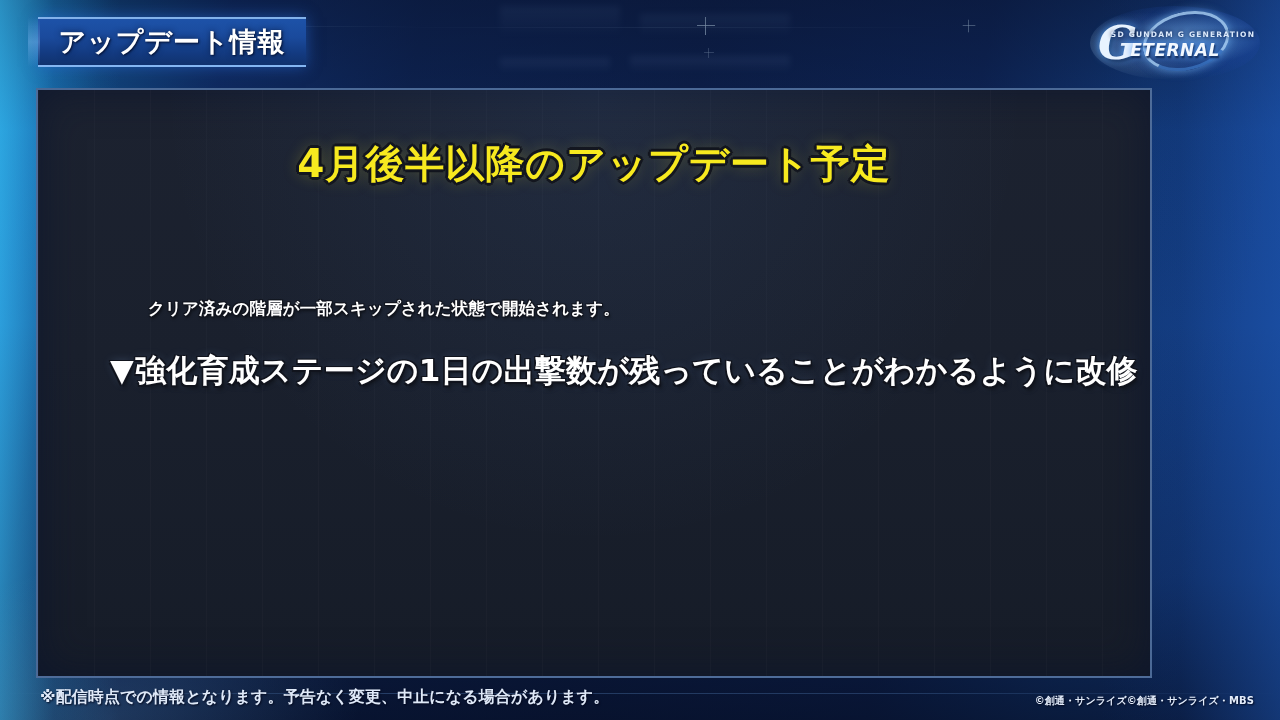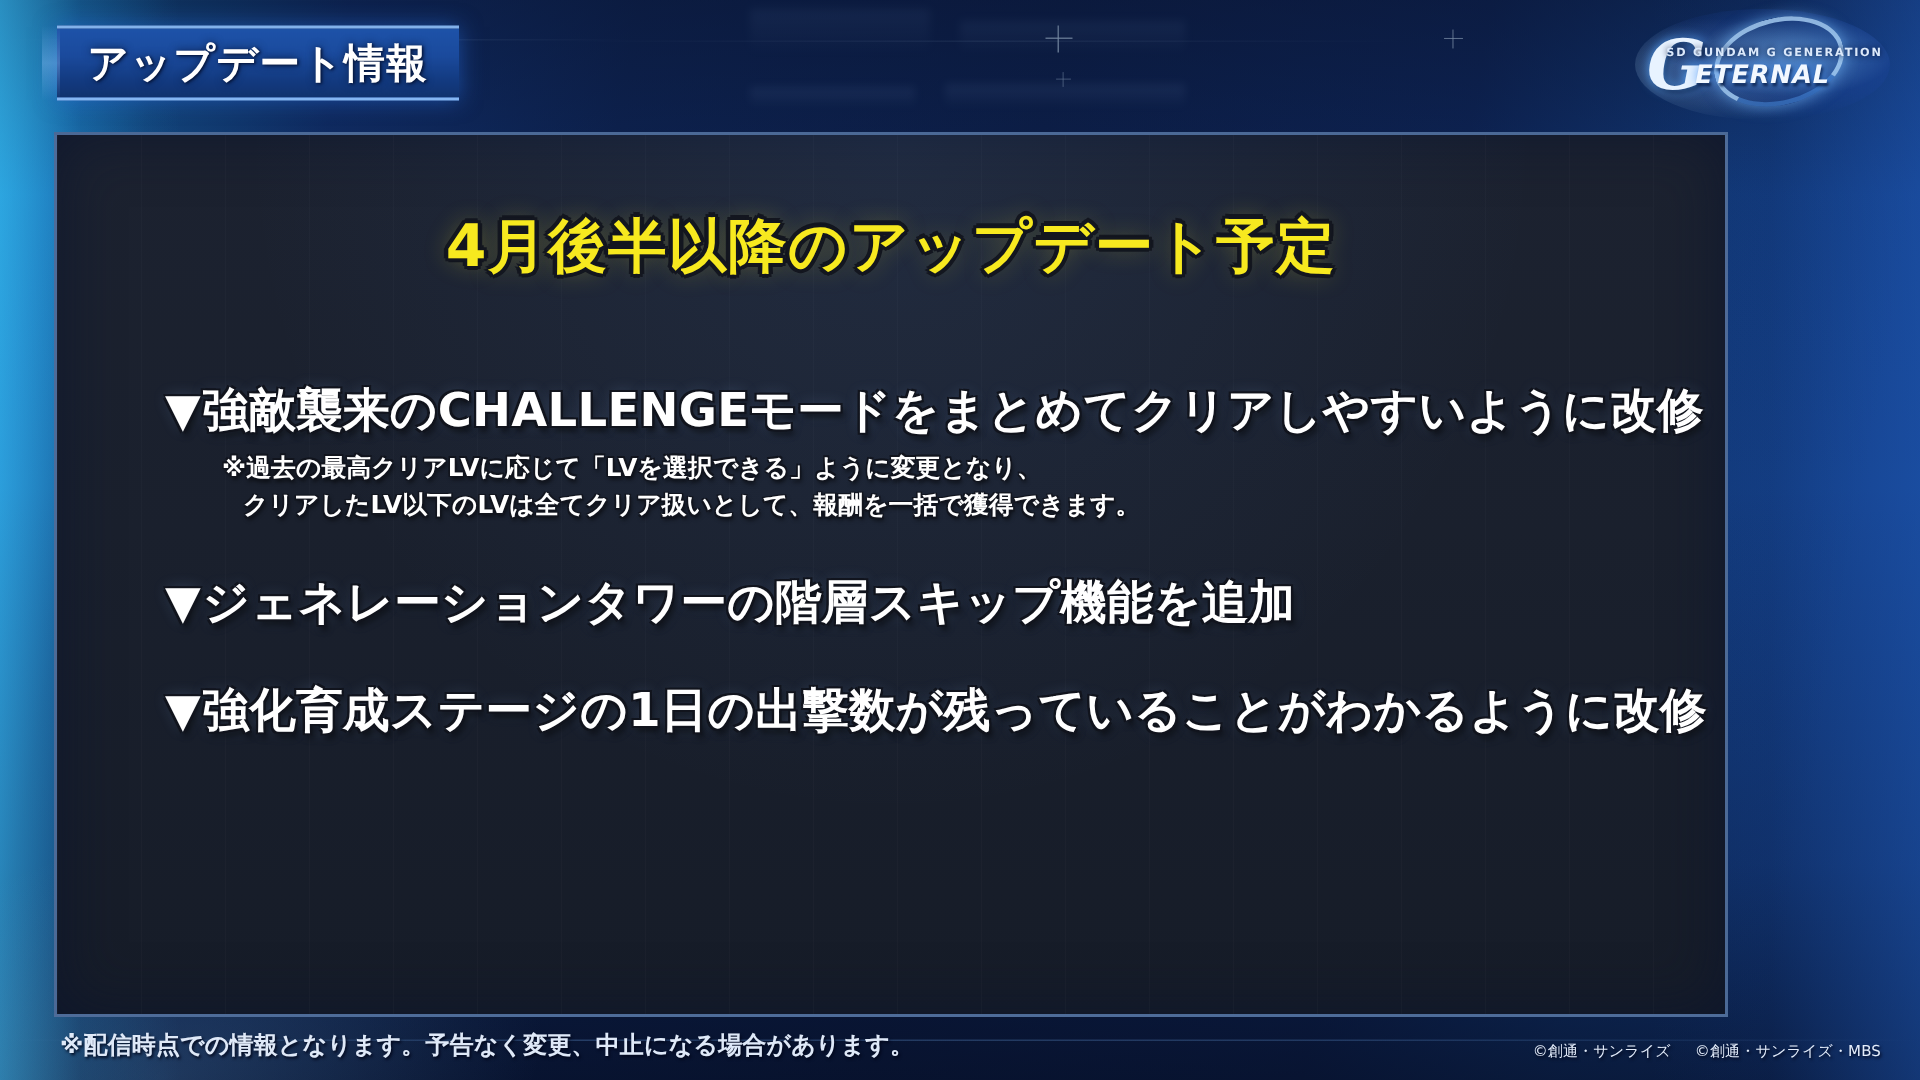--- a/index.html
+++ b/index.html
@@ -153,22 +153,22 @@
   .gap-2{height:34px;}
   .gap-3{height:30px;}
 
   
   #footer-note{
     position:absolute;left:40px;bottom:12px;
     font-size:16px;font-weight:bold;color:#dfe9f8;letter-spacing:.1px;
     text-shadow:1px 1px 2px rgba(0,5,25,.9);white-space:nowrap;
   }
   #copyright{
-    position:absolute;right:26px;bottom:12px;display:flex;gap:16px;
-    font-size:10px;font-weight:normal;color:#e4edfb;letter-spacing:.1px;
+    position:absolute;right:26px;bottom:12px;display:flex;
+    font-size:10px;font-weight:bold;color:#e4edfb;letter-spacing:.1px;
     text-shadow:1px 1px 2px rgba(0,5,25,.9);white-space:nowrap;
   }
 </style>
 </head>
 <body>
 
 <div id="bg">
   <div class="bg-base"></div>
   <div class="bg-blockglow" style="left:500px;top:6px;width:120px;height:30px;"></div>
   <div class="bg-blockglow" style="left:640px;top:14px;width:150px;height:22px;"></div>
@@ -201,37 +201,26 @@
 <div id="content-panel">
   <div class="panel-texture"></div>
 
   <div id="page-title">4月後半以降のアップデート予定</div>
 
   <div id="bullet-list">
 
 
     <div class="gap-1"></div>
 
+
+    <div class="gap-2"></div>
+
     <div class="bullet-block">
-      <div class="bullet-head">
-        <span class="mark">▼</span><span>強敵襲来のCHALLENGEモードをまとめてクリアしやすいように改修</span>
-      </div>
       <div class="bullet-note">
-        <span class="line">※過去の最高クリアLVに応じて「LVを選択できる」ように変更となり、</span>
-        <span class="line">クリアしたLV以下のLVは全てクリア扱いとして、報酬を一括で獲得できます。</span>
-      </div>
-    </div>
-
-    <div class="gap-2"></div>
-
-    <div class="bullet-block">
-      <div class="bullet-head">
-        <span class="mark">▼</span><span>ジェネレーションタワーの階層スキップ機能を追加</span>
-      </div>
-      <div class="bullet-note">
+        <span class="line">クリア済みの階層が一部スキップされた状態で開始されます。</span>
       </div>
     </div>
 
     <div class="gap-3"></div>
 
     <div class="bullet-block">
       <div class="bullet-head">
         <span class="mark">▼</span><span>強化育成ステージの1日の出撃数が残っていることがわかるように改修</span>
       </div>
     </div>

